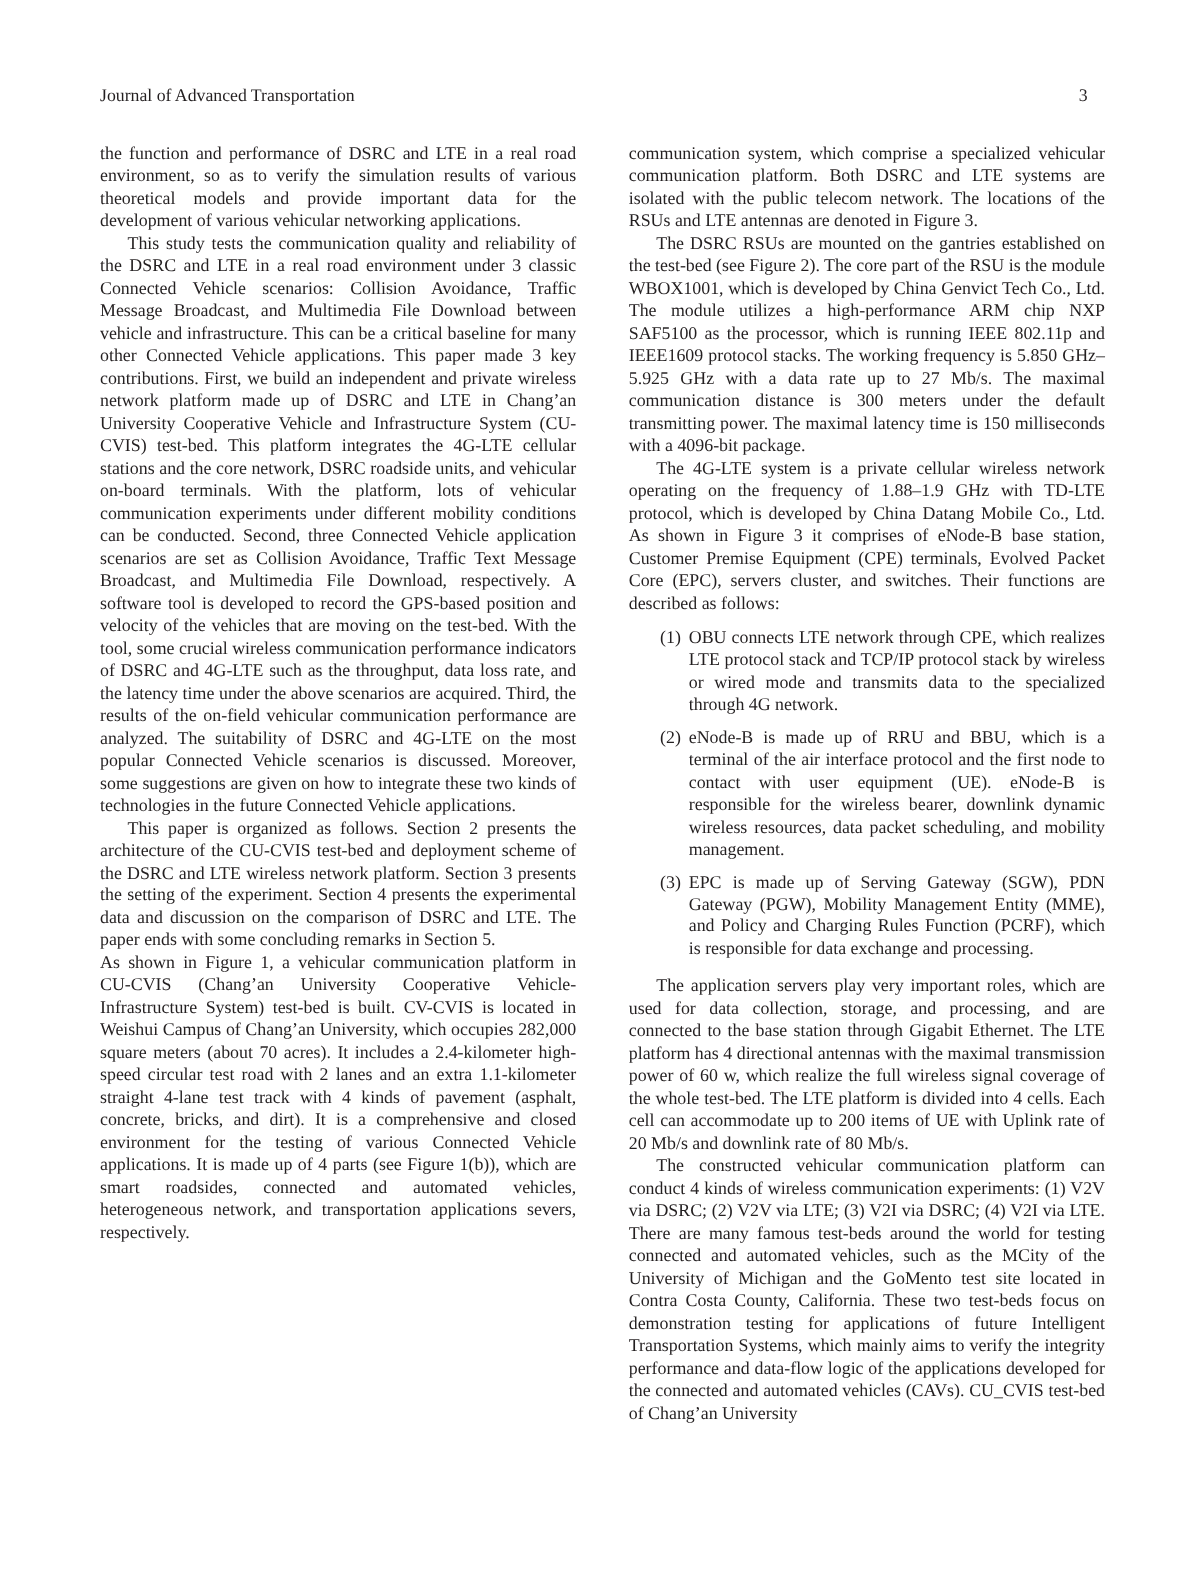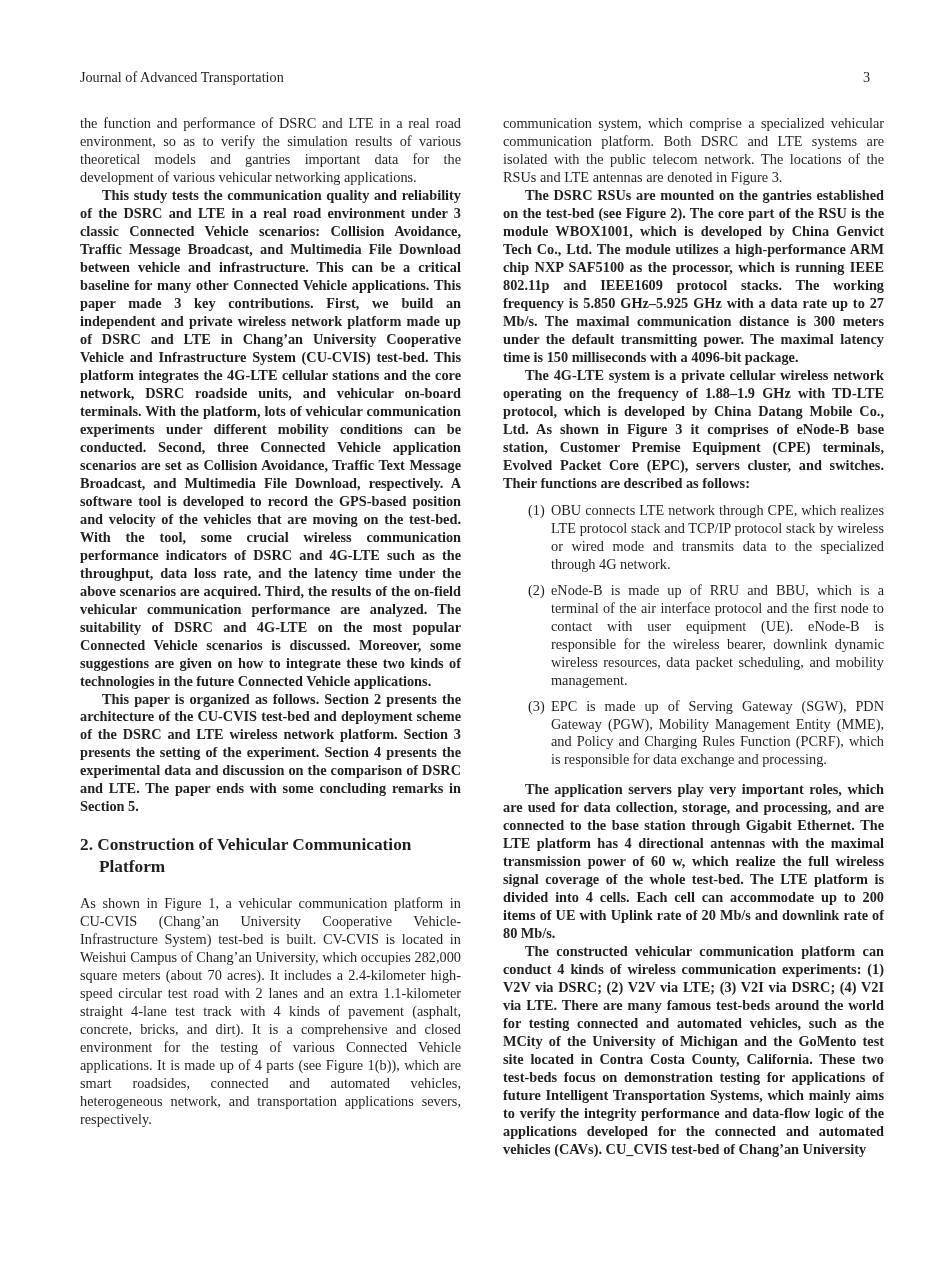--- a/index.html
+++ b/index.html
@@ -6,41 +6,40 @@
   body { width: 950px; height: 1267px; position: relative; overflow: hidden;
          font-family: "Liberation Serif", "DejaVu Serif", serif; color: #231f20; }
   .running-head { position: absolute; top: 68px; left: 80px; right: 80px; height: 18px;
                   font-size: 14.2px; line-height: 18px; }
   .running-head .journal { position: absolute; left: 0; top: 0; }
   .running-head .pageno { position: absolute; right: 0; top: 0; }
   .col { position: absolute; top: 115px; width: 381px; font-size: 14.3px; line-height: 17.98px; }
   .col.left { left: 80px; }
   .col.right { left: 489px; margin-left: 14px; }
   .col p { margin: 0; text-align: justify; hyphens: auto; }
-  .col p.indent { text-indent: 22px; font-weight: bold; }
+  .col p.indent { text-indent: 22px; }
   .sec-heading { margin: 18px 0 17px 0; font-weight: bold; font-size: 17.3px; line-height: 22px;
                  padding-left: 19px; text-indent: -19px; }
   .enum { margin: 9px 0 0 0; padding: 0; list-style: none; }
   .enum li { position: relative; padding-left: 48px; text-align: justify; margin-bottom: 8px; }
   .enum li .num { position: absolute; left: 25px; top: 0; }
   .after-list { margin-top: 12px !important; }
 </style>
 </head>
 <body>
 
 <div class="running-head">
   <span class="journal">Journal of Advanced Transportation</span>
   <span class="pageno">3</span>
 </div>
 
 <div class="col left">
-  <p>the function and performance of DSRC and LTE in a real road environment, so as to verify the simulation results of various theoretical models and gantries important data for the development of various vehicular networking applications.</p>
+  <p>the function and performance of DSRC and LTE in a real road environment, so as to verify the simulation results of various theoretical models and provide important data for the development of various vehicular networking applications.</p>
   <p class="indent">This study tests the communication quality and reliability of the DSRC and LTE in a real road environment under 3 classic Connected Vehicle scenarios: Collision Avoidance, Traffic Message Broadcast, and Multimedia File Download between vehicle and infrastructure. This can be a critical baseline for many other Connected Vehicle applications. This paper made 3 key contributions. First, we build an independent and private wireless network platform made up of DSRC and LTE in Chang’an University Cooperative Vehicle and Infrastructure System (CU-CVIS) test-bed. This platform integrates the 4G-LTE cellular stations and the core network, DSRC roadside units, and vehicular on-board terminals. With the platform, lots of vehicular communication experiments under different mobility conditions can be conducted. Second, three Connected Vehicle application scenarios are set as Collision Avoidance, Traffic Text Message Broadcast, and Multimedia File Download, respectively. A software tool is developed to record the GPS-based position and velocity of the vehicles that are moving on the test-bed. With the tool, some crucial wireless communication performance indicators of DSRC and 4G-LTE such as the throughput, data loss rate, and the latency time under the above scenarios are acquired. Third, the results of the on-field vehicular communication performance are analyzed. The suitability of DSRC and 4G-LTE on the most popular Connected Vehicle scenarios is discussed. Moreover, some suggestions are given on how to integrate these two kinds of technologies in the future Connected Vehicle applications.</p>
   <p class="indent">This paper is organized as follows. Section 2 presents the architecture of the CU-CVIS test-bed and deployment scheme of the DSRC and LTE wireless network platform. Section 3 presents the setting of the experiment. Section 4 presents the experimental data and discussion on the comparison of DSRC and LTE. The paper ends with some concluding remarks in Section 5.</p>
-  <h2 class="sec-heading">2. Construction of Vehicular Communication Platform</h2>
   <p>As shown in Figure 1, a vehicular communication platform in CU-CVIS (Chang’an University Cooperative Vehicle-Infrastructure System) test-bed is built. CV-CVIS is located in Weishui Campus of Chang’an University, which occupies 282,000 square meters (about 70 acres). It includes a 2.4-kilometer high-speed circular test road with 2 lanes and an extra 1.1-kilometer straight 4-lane test track with 4 kinds of pavement (asphalt, concrete, bricks, and dirt). It is a comprehensive and closed environment for the testing of various Connected Vehicle applications. It is made up of 4 parts (see Figure 1(b)), which are smart roadsides, connected and automated vehicles, heterogeneous network, and transportation applications severs, respectively.</p>
 </div>
 
 <div class="col right">
   <p>communication system, which comprise a specialized vehicular communication platform. Both DSRC and LTE systems are isolated with the public telecom network. The locations of the RSUs and LTE antennas are denoted in Figure 3.</p>
   <p class="indent">The DSRC RSUs are mounted on the gantries established on the test-bed (see Figure 2). The core part of the RSU is the module WBOX1001, which is developed by China Genvict Tech Co., Ltd. The module utilizes a high-performance ARM chip NXP SAF5100 as the processor, which is running IEEE 802.11p and IEEE1609 protocol stacks. The working frequency is 5.850 GHz–5.925 GHz with a data rate up to 27 Mb/s. The maximal communication distance is 300 meters under the default transmitting power. The maximal latency time is 150 milliseconds with a 4096-bit package.</p>
   <p class="indent">The 4G-LTE system is a private cellular wireless network operating on the frequency of 1.88–1.9 GHz with TD-LTE protocol, which is developed by China Datang Mobile Co., Ltd. As shown in Figure 3 it comprises of eNode-B base station, Customer Premise Equipment (CPE) terminals, Evolved Packet Core (EPC), servers cluster, and switches. Their functions are described as follows:</p>
   <ol class="enum">
     <li>
       <span class="num">(1)</span>

